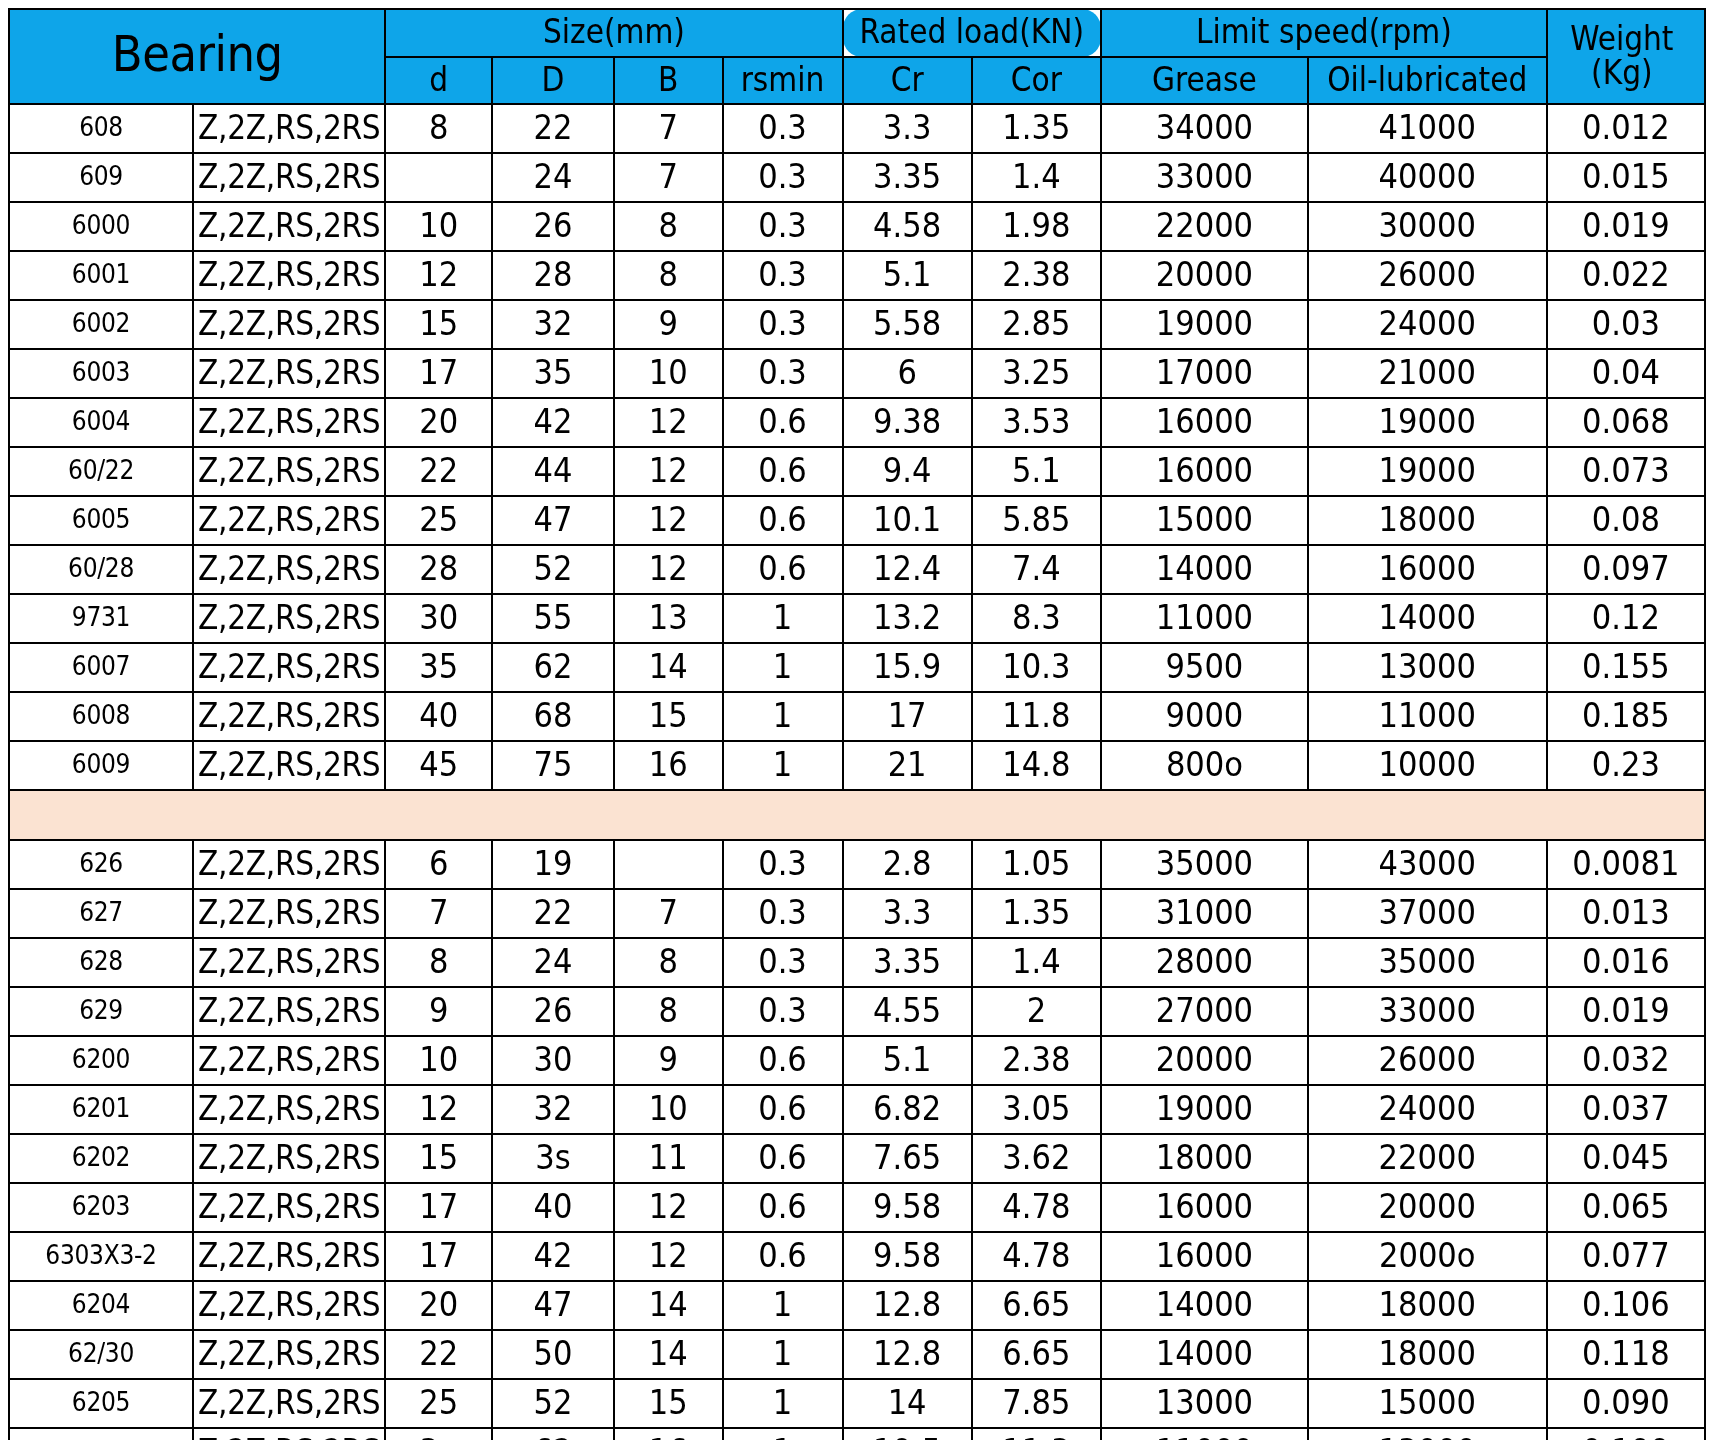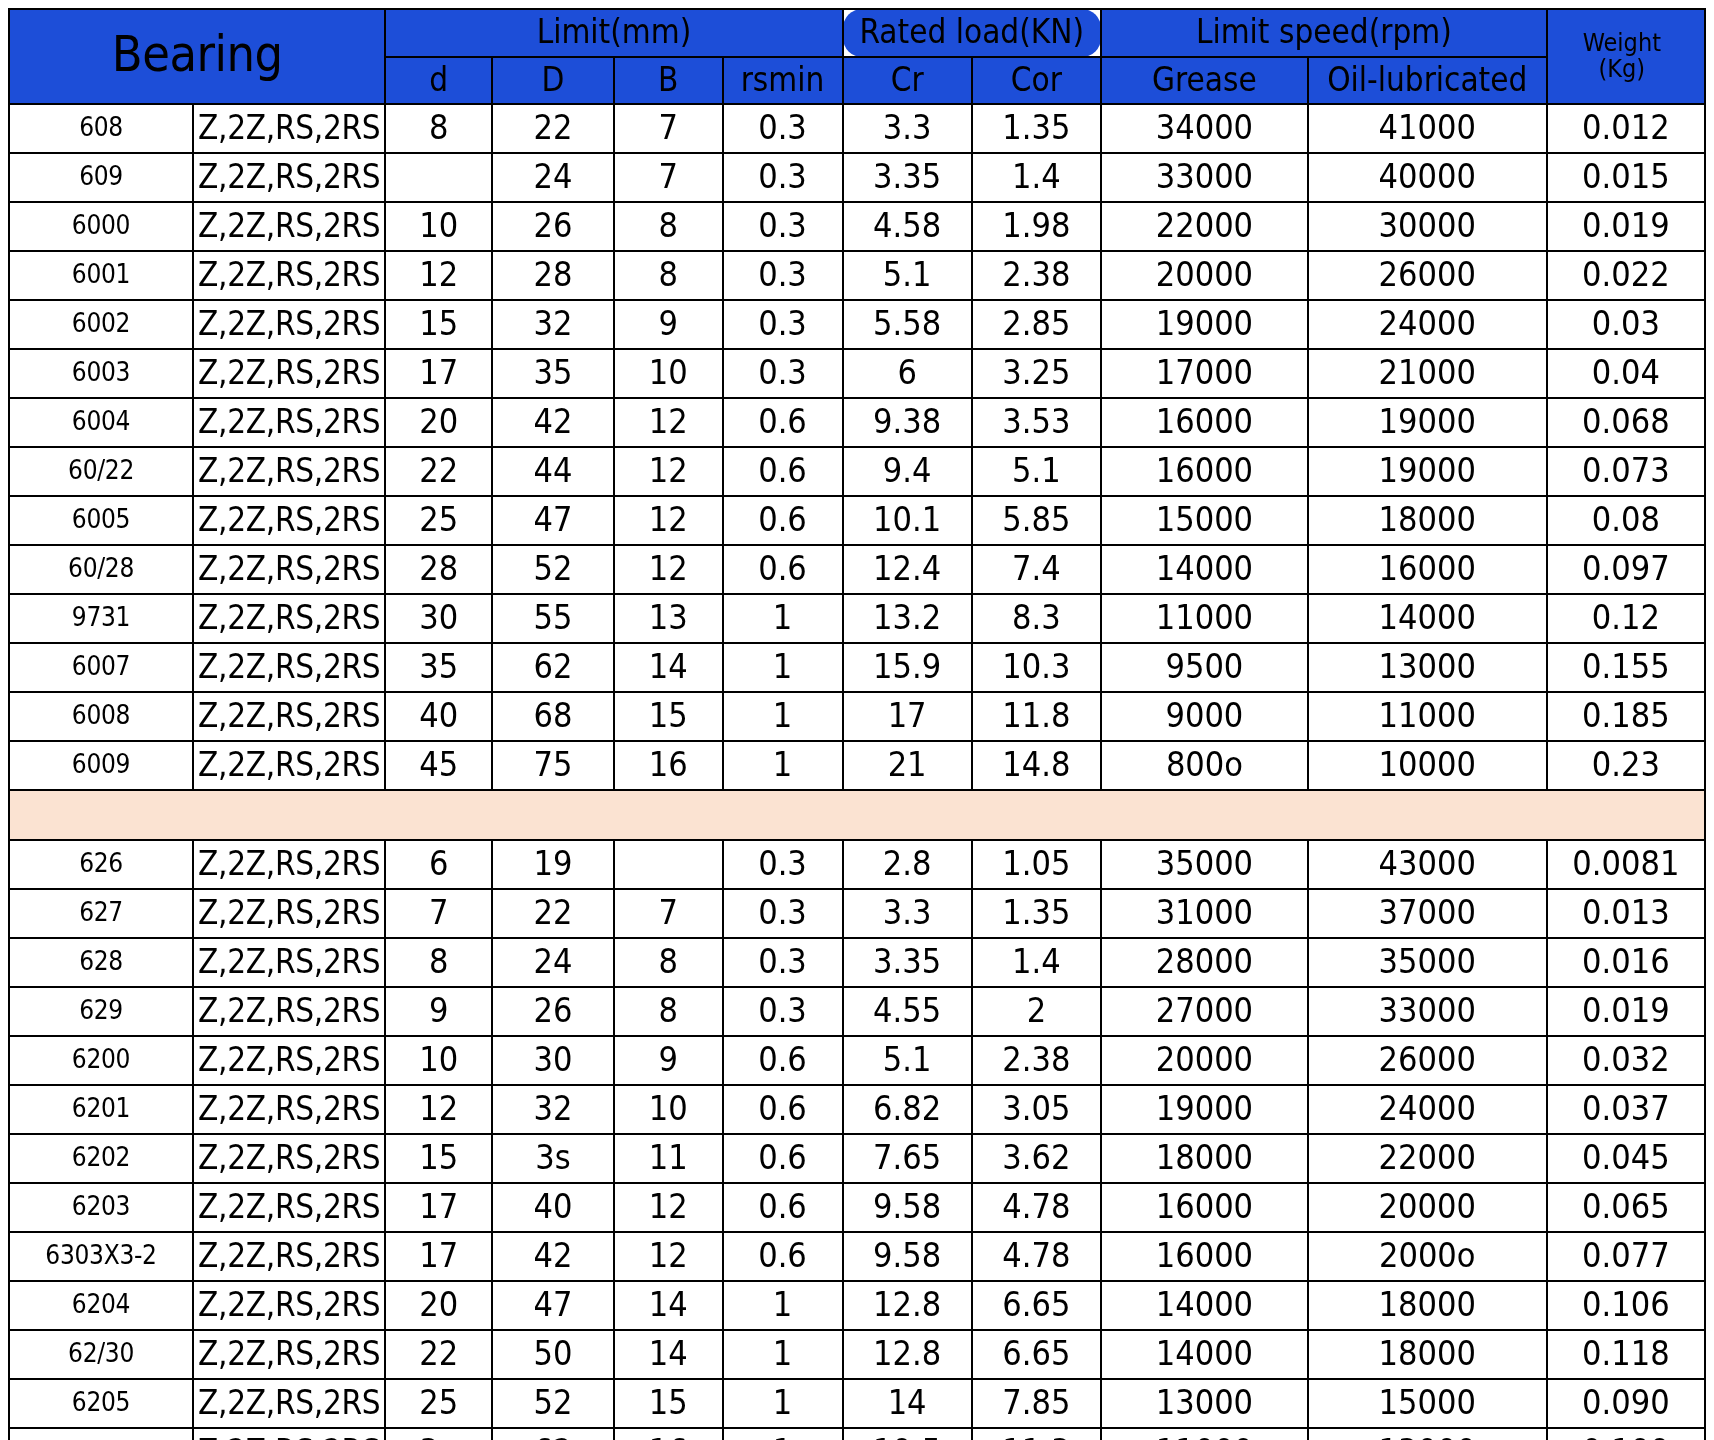--- a/index.html
+++ b/index.html
@@ -33,41 +33,41 @@
   col.c-D       { width:118px; }
   col.c-B       { width:105px; }
   col.c-rsmin   { width:116px; }
   col.c-cr      { width:125px; }
   col.c-cor     { width:125px; }
   col.c-grease  { width:200px; }
   col.c-oil     { width:231px; }
   col.c-weight  { width:153px; }
 
   
-  thead th { background:#1d4ed8; }
+  thead th { background:#0ea5e9; }
   th.hdr-bearing {
     font-size:50px;
     letter-spacing:-0.5px;
     line-height:1.0;
     padding-bottom:6px;
   }
   th.hdr-group {
     font-size:33px;
     height:48px;
     line-height:1.0;
     padding-bottom:3px;
   }
   th.hdr-sub {
     font-size:33px;
     height:47px;
     line-height:1.0;
     padding-bottom:3px;
   }
   th.hdr-weight {
-    font-size:25px;
+    font-size:33px;
     line-height:1.02;
     padding:2px 8px 4px 0;
   }
   th.hdr-weight .wl { display:block; }
 
   
   th.hdr-group.has-marker { position:relative;border-radius:19px; }
   th.hdr-group.has-marker .cmt-marker {
     position:absolute; left:0; top:0;
     width:0; height:0;
@@ -113,21 +113,21 @@
         <col class="c-cr">
         <col class="c-cor">
       <col class="c-grease">
         <col class="c-oil">
         <col class="c-weight">
     </colgroup>
 
     <thead>
       <tr>
         <th class="hdr-bearing" colspan="2" rowspan="2">Bearing</th>
-        <th class="hdr-group" colspan="4">Limit(mm)</th>
+        <th class="hdr-group" colspan="4">Size(mm)</th>
         <th class="hdr-group has-marker" colspan="2"><span class="cmt-marker"></span><span>Rated load(KN)</span></th>
         <th class="hdr-group" colspan="2">Limit speed(rpm)</th>
         <th class="hdr-weight" rowspan="2">
             <span class="wl">Weight</span>
             <span class="wl">(Kg)</span>
           </th>
       </tr>
       <tr>
         <th class="hdr-sub">d</th>
         <th class="hdr-sub">D</th>

